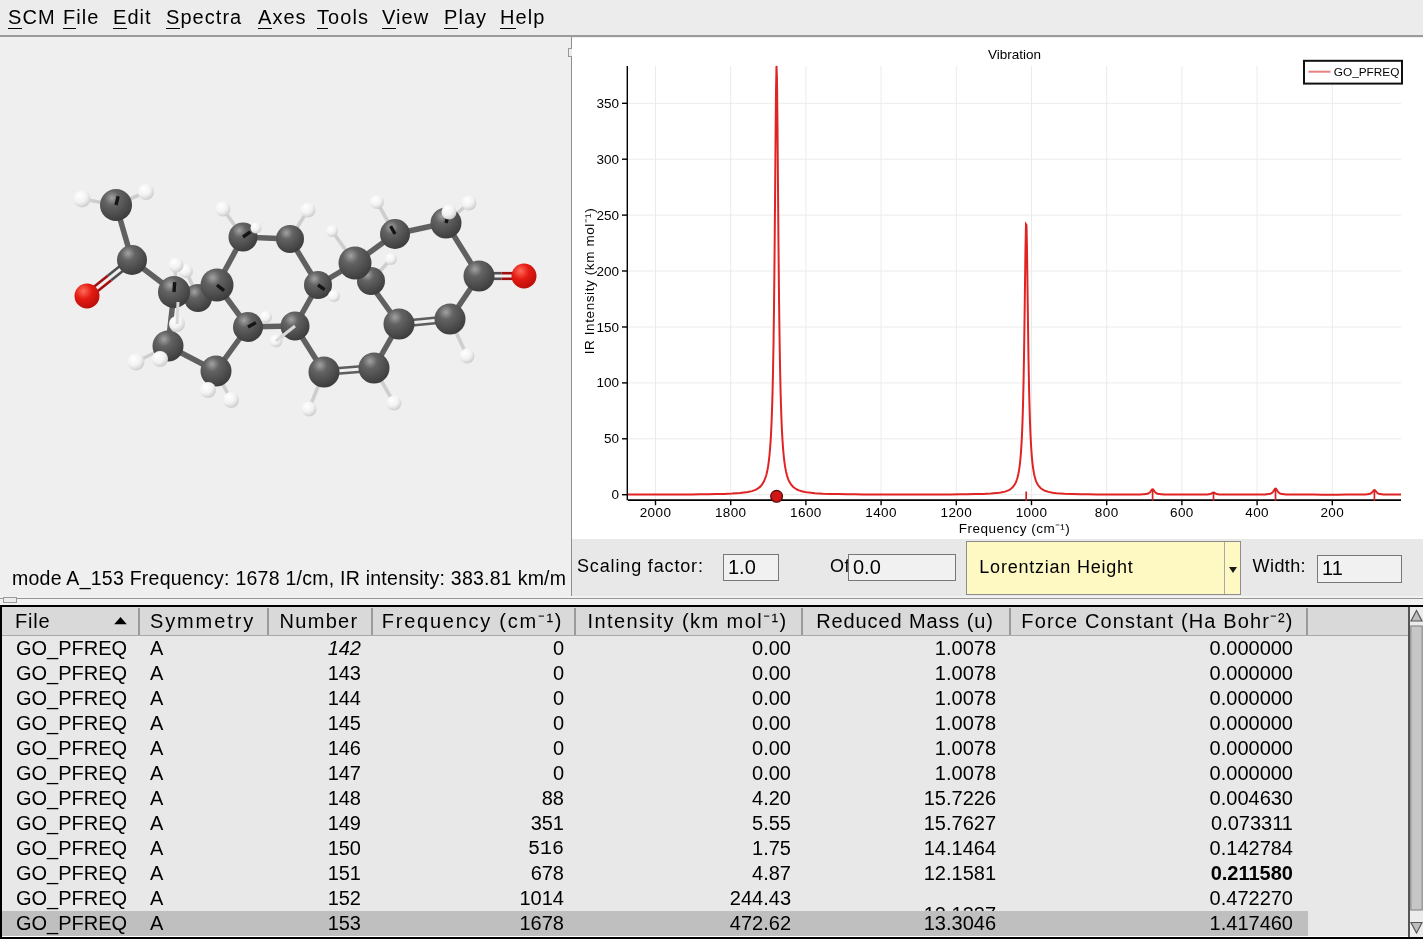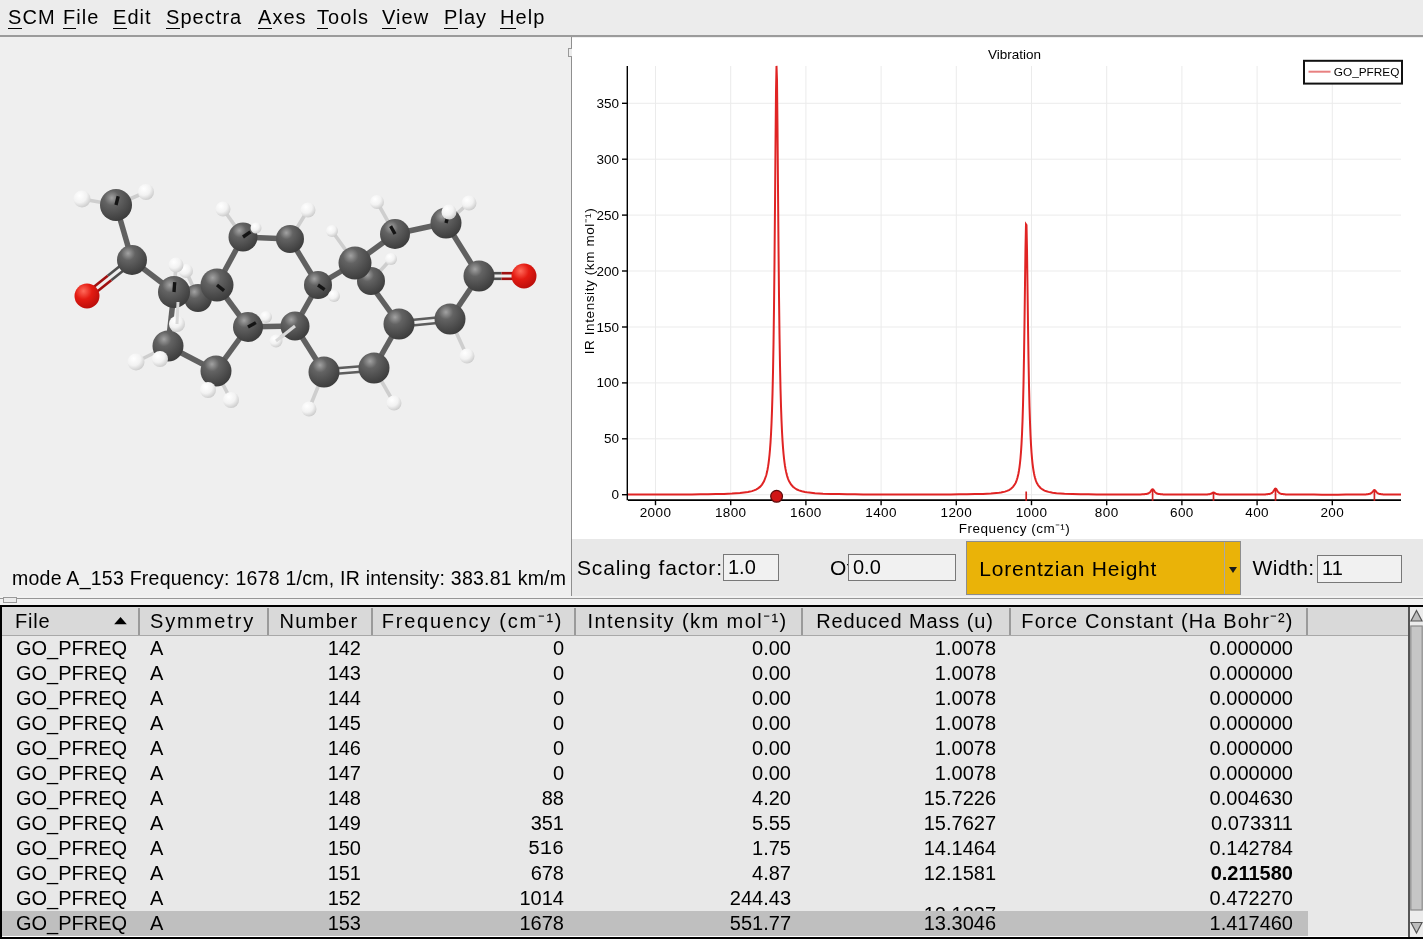--- a/index.html
+++ b/index.html
@@ -2,21 +2,21 @@
 <html><head><meta charset="utf-8"><style>
 * { margin:0; padding:0; box-sizing:border-box; }
 html,body { width:1423px; height:939px; overflow:hidden; background:#efefef;
   font-family:"Liberation Sans", sans-serif; -webkit-font-smoothing:antialiased; }
 .abs { position:absolute; }
 .menu span { position:absolute; top:6px; font-size:20px; color:#000; letter-spacing:1.05px; }
 .menu u { text-decoration:none; border-bottom:1.6px solid #000; padding-bottom:0px; }
 .tc { position:absolute; font-size:20px; height:25px; line-height:25px; color:#000; white-space:pre; }
 .tc.r { text-align:right; }
 .hc { position:absolute; font-size:20px; height:28px; line-height:28px; color:#000; white-space:pre; }
-.lbl { position:absolute; font-size:21px; color:#000; white-space:pre; }
+.lbl { position:absolute; font-size:18px; color:#000; white-space:pre; }
 .inp { position:absolute; background:#f1f1f1; border:1.3px solid #787878; font-size:20px; color:#000; }
 .inp span { position:absolute; left:4px; top:1px; }
 </style></head>
 <body>
 
 <div class="abs menu" style="left:0;top:0;width:1423px;height:37px;background:#ececec;border-bottom:2px solid #9b9b9b;">
 <span style="left:8px;"><u>S</u>CM</span>
 <span style="left:63px;"><u>F</u>ile</span>
 <span style="left:113px;"><u>E</u>dit</span>
 <span style="left:166px;"><u>S</u>pectra</span>
@@ -246,21 +246,21 @@
 
 <div class="abs" style="left:575px;top:539px;width:848px;height:59px;background:#e8e8e8;">
 <div class="lbl" style="left:2px;top:17px;letter-spacing:0.85px;">Scaling factor:</div>
 <div class="inp" style="left:148px;top:15px;width:56px;height:27px;">
       <span>1.0</span>
     </div>
 <div class="lbl" style="left:208px;top:17px;letter-spacing:0.4px;margin-left:47px;">Offset:</div>
 <div class="inp" style="left:273px;top:15px;width:108px;height:27px;">
       <span>0.0</span>
     </div>
-<div class="abs" style="left:391.3px;top:1.8px;width:275px;height:54.5px;background:#eab308;border:1.3px solid #8d8d8d;">
+<div class="abs" style="left:391.3px;top:1.8px;width:275px;height:54.5px;background:#fef9c3;border:1.3px solid #8d8d8d;">
   <div class="lbl" style="left:12px;top:15px;letter-spacing:0.78px;">Lorentzian Height</div>
   <div class="abs" style="left:256.5px;top:0px;width:1.3px;height:52px;background:#a8a8a8;"></div>
   <div class="abs" style="left:262px;top:25px;width:0;height:0;border-left:4px solid transparent;border-right:4px solid transparent;border-top:6px solid #1a1a1a;"></div>
 </div>
 <div class="lbl" style="left:677.6px;top:17px;letter-spacing:0.4px;">Width:</div>
 <div class="inp" style="left:742px;top:15.5px;width:85px;height:28.5px;">
       <span>11</span>
     </div>
 </div>
 
@@ -286,21 +286,21 @@
 <div style="position:absolute;left:801px;top:607.5px;width:1.5px;height:27px;background:#9a9a9a;"></div>
 <div style="position:absolute;left:1009px;top:607.5px;width:1.5px;height:27px;background:#9a9a9a;"></div>
 <div style="position:absolute;left:1306px;top:607.5px;width:1.5px;height:27px;background:#9a9a9a;"></div>
 <div style="position:absolute;left:1408px;top:607.5px;width:1.5px;height:27px;background:#9a9a9a;"></div>
 <svg class="abs" style="left:113px;top:616px;" width="16" height="10">
     <path d="M7.5,1 L13.8,8.3 L1.2,8.3 Z" fill="#000"></path>
   </svg>
 <div style="position:absolute;left:2px;top:635.5px;width:1306px;height:25px;"></div>
 <div class="tc" style="left:16px;top:635.5px;width:120px;">GO_PFREQ</div>
 <div class="tc" style="left:150px;top:635.5px;width:40px;">A</div>
-<div class="tc r" style="left:200px;top:635.5px;width:161px;">142</div>
+<div class="tc r" style="left:200px;top:635.5px;width:161px;font-style:italic;">142</div>
 <div class="tc r" style="left:380px;top:635.5px;width:184px;">0</div>
 <div class="tc r" style="left:600px;top:635.5px;width:191px;">0.00</div>
 <div class="tc r" style="left:800px;top:635.5px;width:196px;">1.0078</div>
 <div class="tc r" style="left:1080px;top:635.5px;width:213px;">0.000000</div>
 <div style="position:absolute;left:2px;top:660.5px;width:1306px;height:25px;"></div>
 <div class="tc" style="left:16px;top:660.5px;width:120px;">GO_PFREQ</div>
 <div class="tc" style="left:150px;top:660.5px;width:40px;">A</div>
 <div class="tc r" style="left:200px;top:660.5px;width:161px;">143</div>
 <div class="tc r" style="left:380px;top:660.5px;width:184px;">0</div>
 <div class="tc r" style="left:600px;top:660.5px;width:191px;">0.00</div>
@@ -376,21 +376,21 @@
 <div class="tc r" style="left:200px;top:885.5px;width:161px;">152</div>
 <div class="tc r" style="left:380px;top:885.5px;width:184px;">1014</div>
 <div class="tc r" style="left:600px;top:885.5px;width:191px;">244.43</div>
 <div class="tc r" style="left:800px;top:885.5px;width:196px;margin-top:16px;">12.1337</div>
 <div class="tc r" style="left:1080px;top:885.5px;width:213px;">0.472270</div>
 <div style="position:absolute;left:2px;top:910.5px;width:1306px;height:25px;background:#bfbfbf;"></div>
 <div class="tc" style="left:16px;top:910.5px;width:120px;">GO_PFREQ</div>
 <div class="tc" style="left:150px;top:910.5px;width:40px;">A</div>
 <div class="tc r" style="left:200px;top:910.5px;width:161px;">153</div>
 <div class="tc r" style="left:380px;top:910.5px;width:184px;">1678</div>
-<div class="tc r" style="left:600px;top:910.5px;width:191px;">551.77</div>
+<div class="tc r" style="left:600px;top:910.5px;width:191px;">472.62</div>
 <div class="tc r" style="left:800px;top:910.5px;width:196px;">13.3046</div>
 <div class="tc r" style="left:1080px;top:910.5px;width:213px;">1.417460</div>
 <div class="abs" style="left:2px;top:935.5px;width:1406px;height:1.5px;background:#fdfdfd;"></div>
 <div class="abs" style="left:0px;top:937px;width:1423px;height:2px;background:#000;"></div>
 <div class="abs" style="left:1408px;top:607px;width:1.5px;height:330px;background:#555;"></div>
 
 <div class="abs" style="left:1409.5px;top:607px;width:13.5px;height:330px;background:#ececec;"></div>
 <svg class="abs" style="left:1409.5px;top:607px;" width="13" height="330">
 <path d="M6.5,3.5 L12,14 L1,14 Z" fill="#bdbdbd" stroke="#555" stroke-width="1.2"></path>
 <rect x="0.8" y="19" width="11.4" height="284" fill="#c6c6c6" stroke="#8a8a8a" stroke-width="1.2"></rect>

